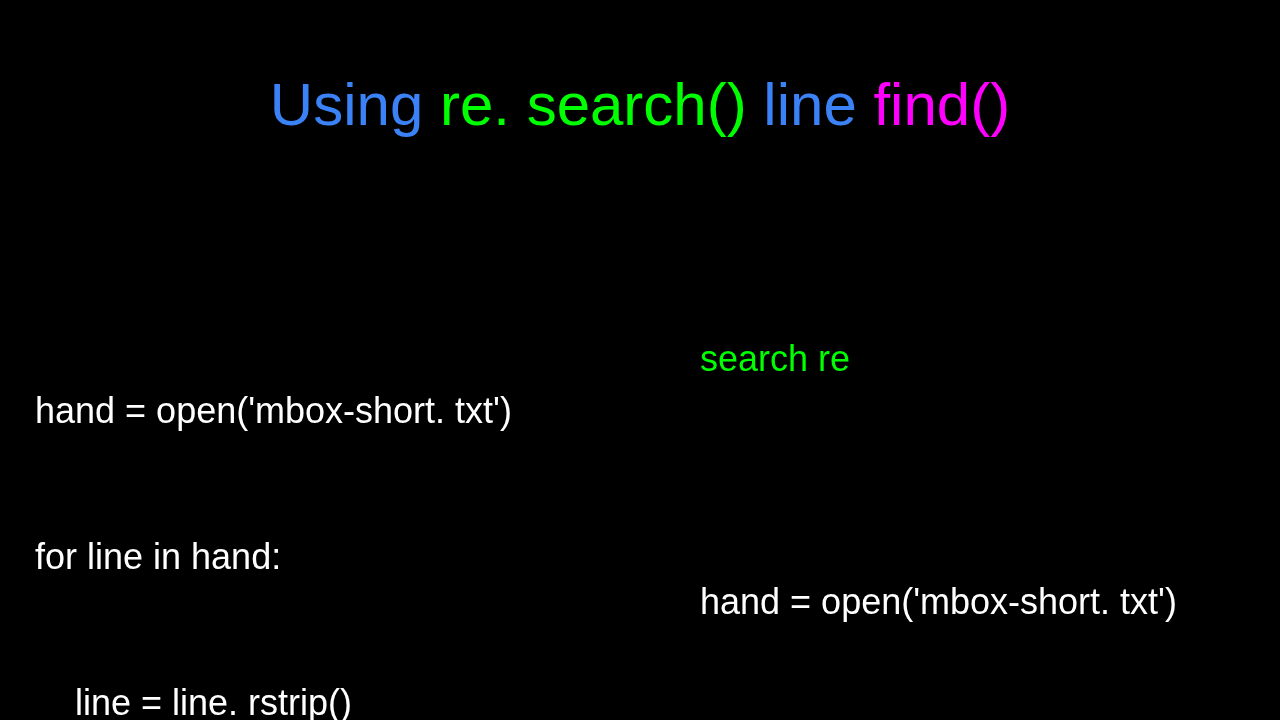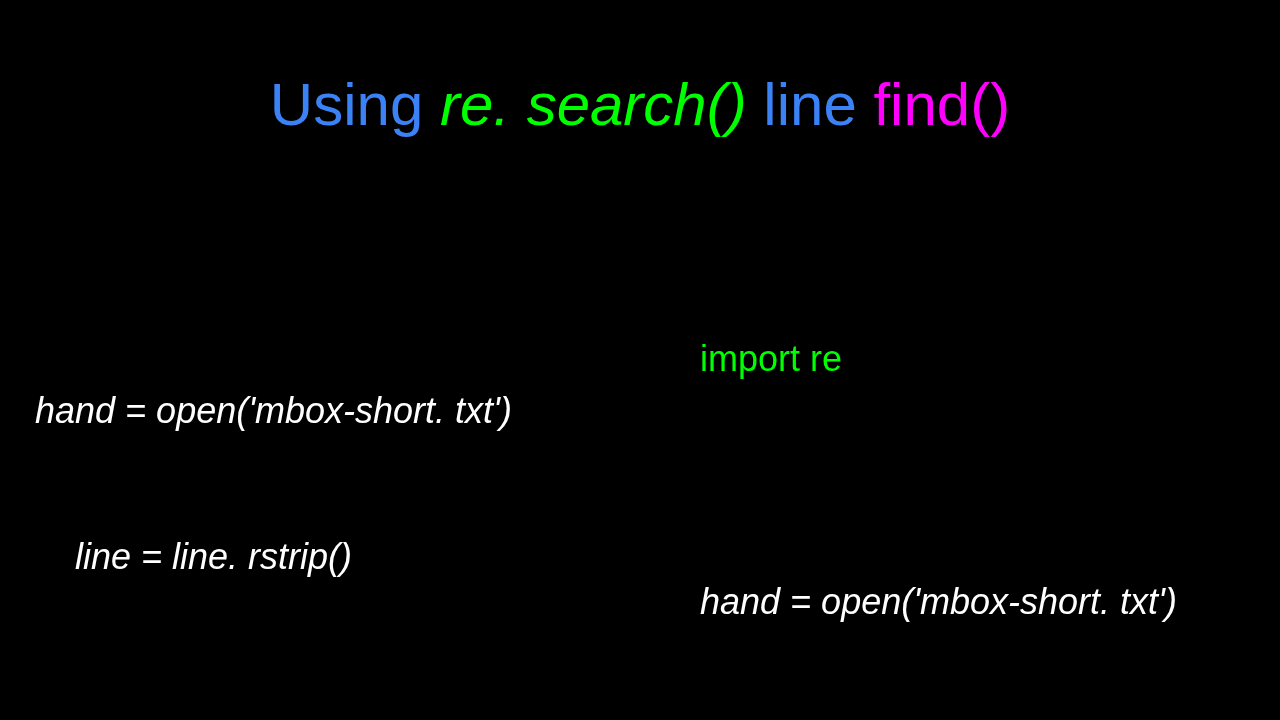--- a/index.html
+++ b/index.html
@@ -19,58 +19,59 @@
       position: absolute;
       top: 70px;
       left: 0;
       width: 100%;
       text-align: center;
       font-size: 60px;
       font-weight: normal;
       white-space: nowrap;
     }
     .title .t-white { color: #3b82f6; }
-    .title .t-green { color: #00ff00; font-style: italic; }
+    .title .t-green { color: #00ff00; }
     .title .t-magenta { color: #ff00ff; margin-top: 39px; }
     .code-left {
       position: absolute;
       left: 35px;
       top: 290px;
       font-size: 36px;
       line-height: 1.35;
       font-family: Arial, Helvetica, sans-serif;
       white-space: pre;
     }
     .code-right {
       position: absolute;
       left: 700px;
       top: 238px;
       font-size: 36px;
       line-height: 1.35;
       font-family: Arial, Helvetica, sans-serif;
       white-space: pre;
     }
-    .c-white { color: #ffffff; font-style: italic; }
+    .c-white { color: #ffffff; }
     .c-green { color: #00ff00; }
   </style>
 </head>
 <body>
 
 <div class="title">
   <span class="t-white">Using </span><span class="t-green">re. search()</span><span class="t-white"> line </span><span class="t-magenta">find()</span>
 </div>
 
 <div class="code-left">
   <div class="c-white">hand = open('mbox-short. txt')</div>
+  <div class="c-white">for line in hand:</div>
   <div class="c-white">    line = line. rstrip()</div>
   
   
 </div>
 
 <div class="code-right">
-  <div class="c-green">import re</div>
+  <div class="c-green">search re</div>
   <div class="c-white"></div>
   <div class="c-white">hand = open('mbox-short. txt')</div>
   
   
   
   
 </div>
 
 </body></html>

